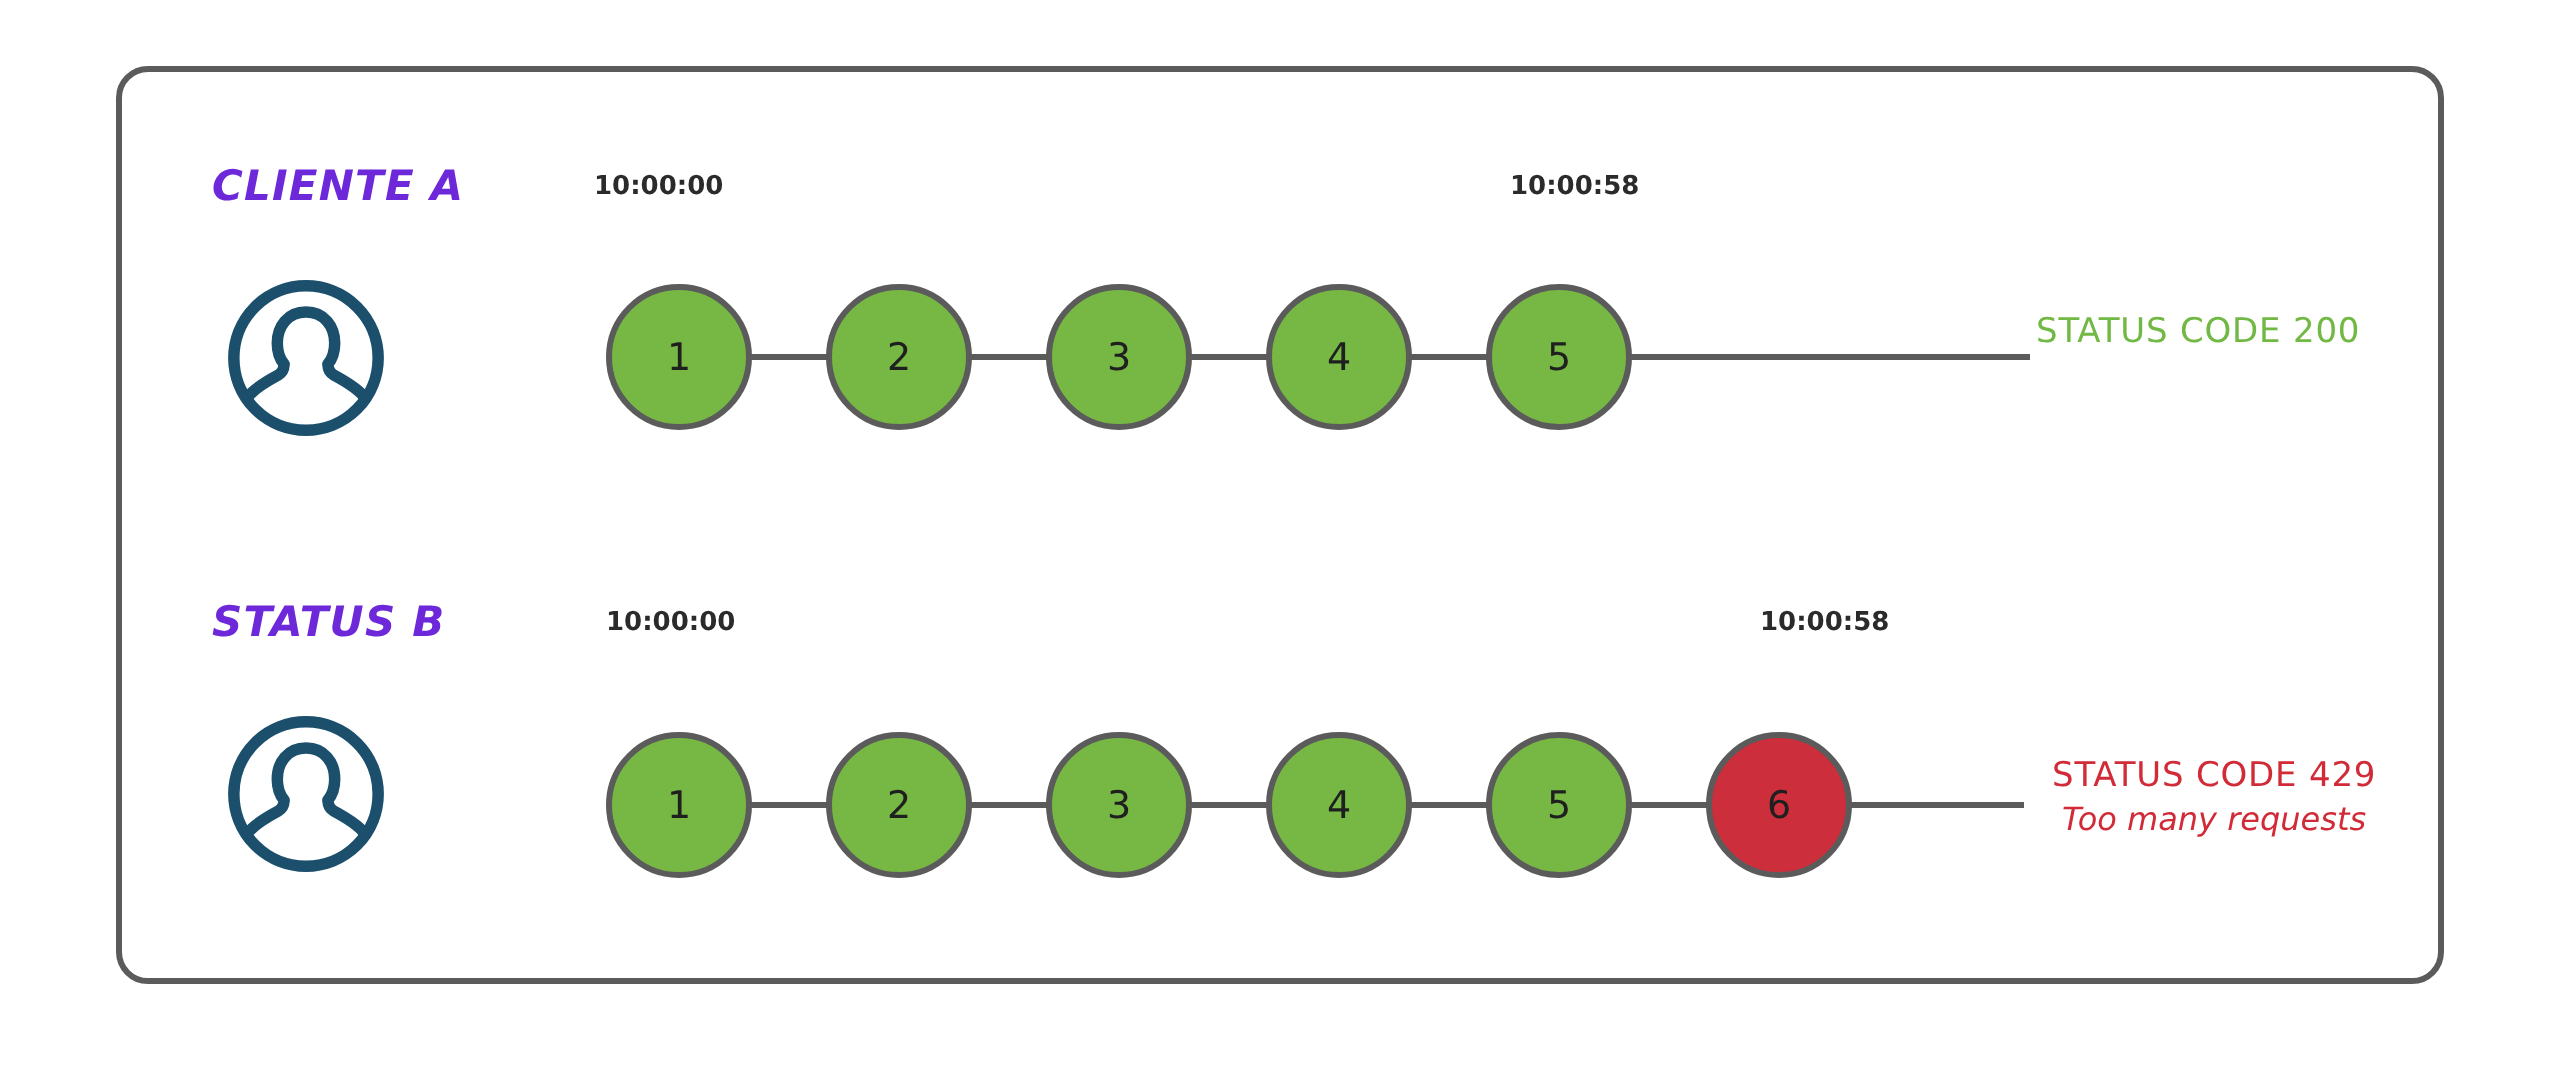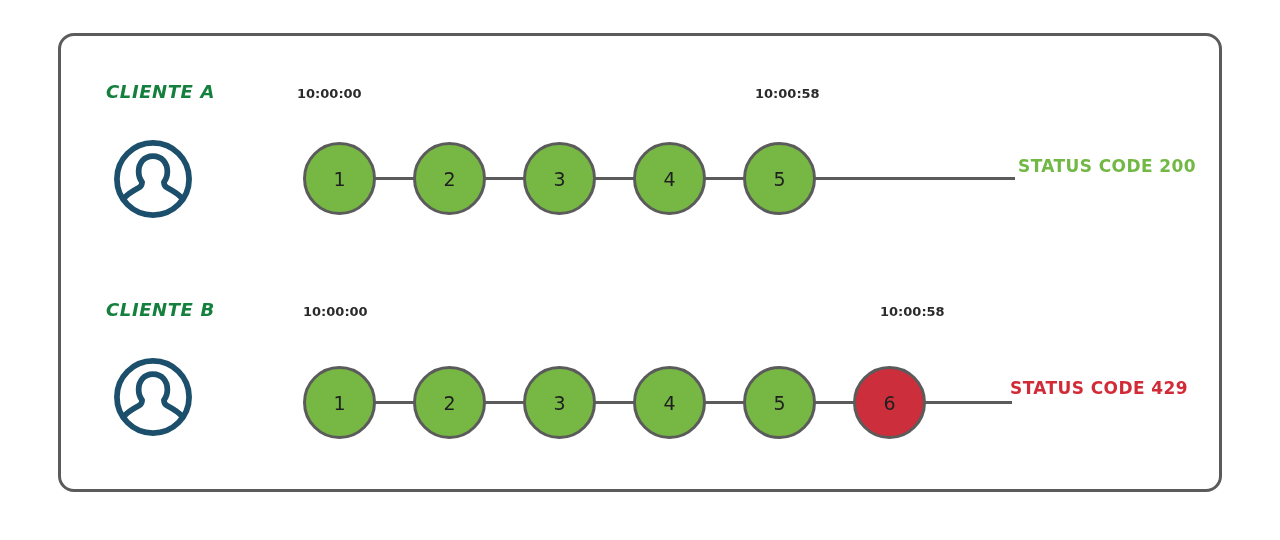--- a/index.html
+++ b/index.html
@@ -35,23 +35,23 @@
     top: 0;
     width: 100%;
     height: 0;
   }
 
   .client-label {
     position: absolute;
     font-family: "DejaVu Sans", sans-serif;
     font-style: italic;
     font-weight: 700;
-    font-size: 18px;
+    font-size: 21px;
     letter-spacing: 0.6px;
-    color: #15803d;
+    color: #6d28d9;
     white-space: nowrap;
   }
 
   .avatar-icon {
     position: absolute;
     width: 82px;
     height: 82px;
   }
 
   .timestamp {
@@ -86,33 +86,32 @@
   }
   .node.ok   { background: #76b843; }
   .node.fail { background: #cc2e3c; }
 
   
   .status-block {
     position: absolute;
     text-align: center;
     font-family: "DejaVu Sans", sans-serif;
     white-space: nowrap;
-    font-weight: bold;
   }
   .status-line1 {
     font-size: 17px;
     letter-spacing: 0.4px;
     line-height: 21px;
   }
   .status-line2 {
     font-size: 16px;
     line-height: 21px;
   }
   .status-ok   { color: #72b844; }
-  .status-fail { color: #d22b38; }
+  .status-fail { color: #d22b38; margin-left: 16px; }
   .status-fail .status-line2 { font-style: italic; }
 </style>
 </head>
 <body>
 
 <div id="diagram-frame"></div>
 
 <div id="rows-container">
     <div class="client-row">
       <div class="client-label" style="left: 106px; top: 81px;">CLIENTE A</div>
@@ -137,21 +136,21 @@
       <div class="node ok" style="left: 303px; top: 142px;">1</div>
       <div class="node ok" style="left: 413px; top: 142px;">2</div>
       <div class="node ok" style="left: 523px; top: 142px;">3</div>
       <div class="node ok" style="left: 633px; top: 142px;">4</div>
       <div class="node ok" style="left: 743px; top: 142px;">5</div>
       <div class="status-block status-ok" style="left: 1018px; top: 156px;">
         <div class="status-line1">STATUS CODE 200</div>
       </div>
     </div>
     <div class="client-row">
-      <div class="client-label" style="left: 106px; top: 299px;">CLIENTE B</div>
+      <div class="client-label" style="left: 106px; top: 299px;">STATUS B</div>
       <div class="avatar-icon" style="left: 112px; top: 356px;">
   <svg viewBox="0 0 100 100" width="82" height="82" xmlns="http://www.w3.org/2000/svg">
     <circle cx="50" cy="50" r="44" fill="none" stroke="#1b4f6b" stroke-width="7"></circle>
     <path d="M50 22
              c -11 0 -17.5 8.5 -17.5 19
              c 0 5.5 1.8 10 4.2 12.8
              c -0.2 3.2 -1.4 5.4 -3.6 6.6
              c -7.8 4.2 -14.8 8.4 -18.4 13.2
              M50 22
              c 11 0 17.5 8.5 17.5 19
@@ -164,15 +163,16 @@
       <div class="timestamp" style="left: 880px; top: 304px;">10:00:58</div>
       <div class="chain-line" style="left: 339px; top: 401px; width: 673px;"></div>
       <div class="node ok" style="left: 303px; top: 366px;">1</div>
       <div class="node ok" style="left: 413px; top: 366px;">2</div>
       <div class="node ok" style="left: 523px; top: 366px;">3</div>
       <div class="node ok" style="left: 633px; top: 366px;">4</div>
       <div class="node ok" style="left: 743px; top: 366px;">5</div>
       <div class="node fail" style="left: 853px; top: 366px;">6</div>
       <div class="status-block status-fail" style="left: 1010px; top: 378px;">
         <div class="status-line1">STATUS CODE 429</div>
+        <div class="status-line2">Too many requests</div>
       </div>
     </div>
   </div>
 
 </body></html>

